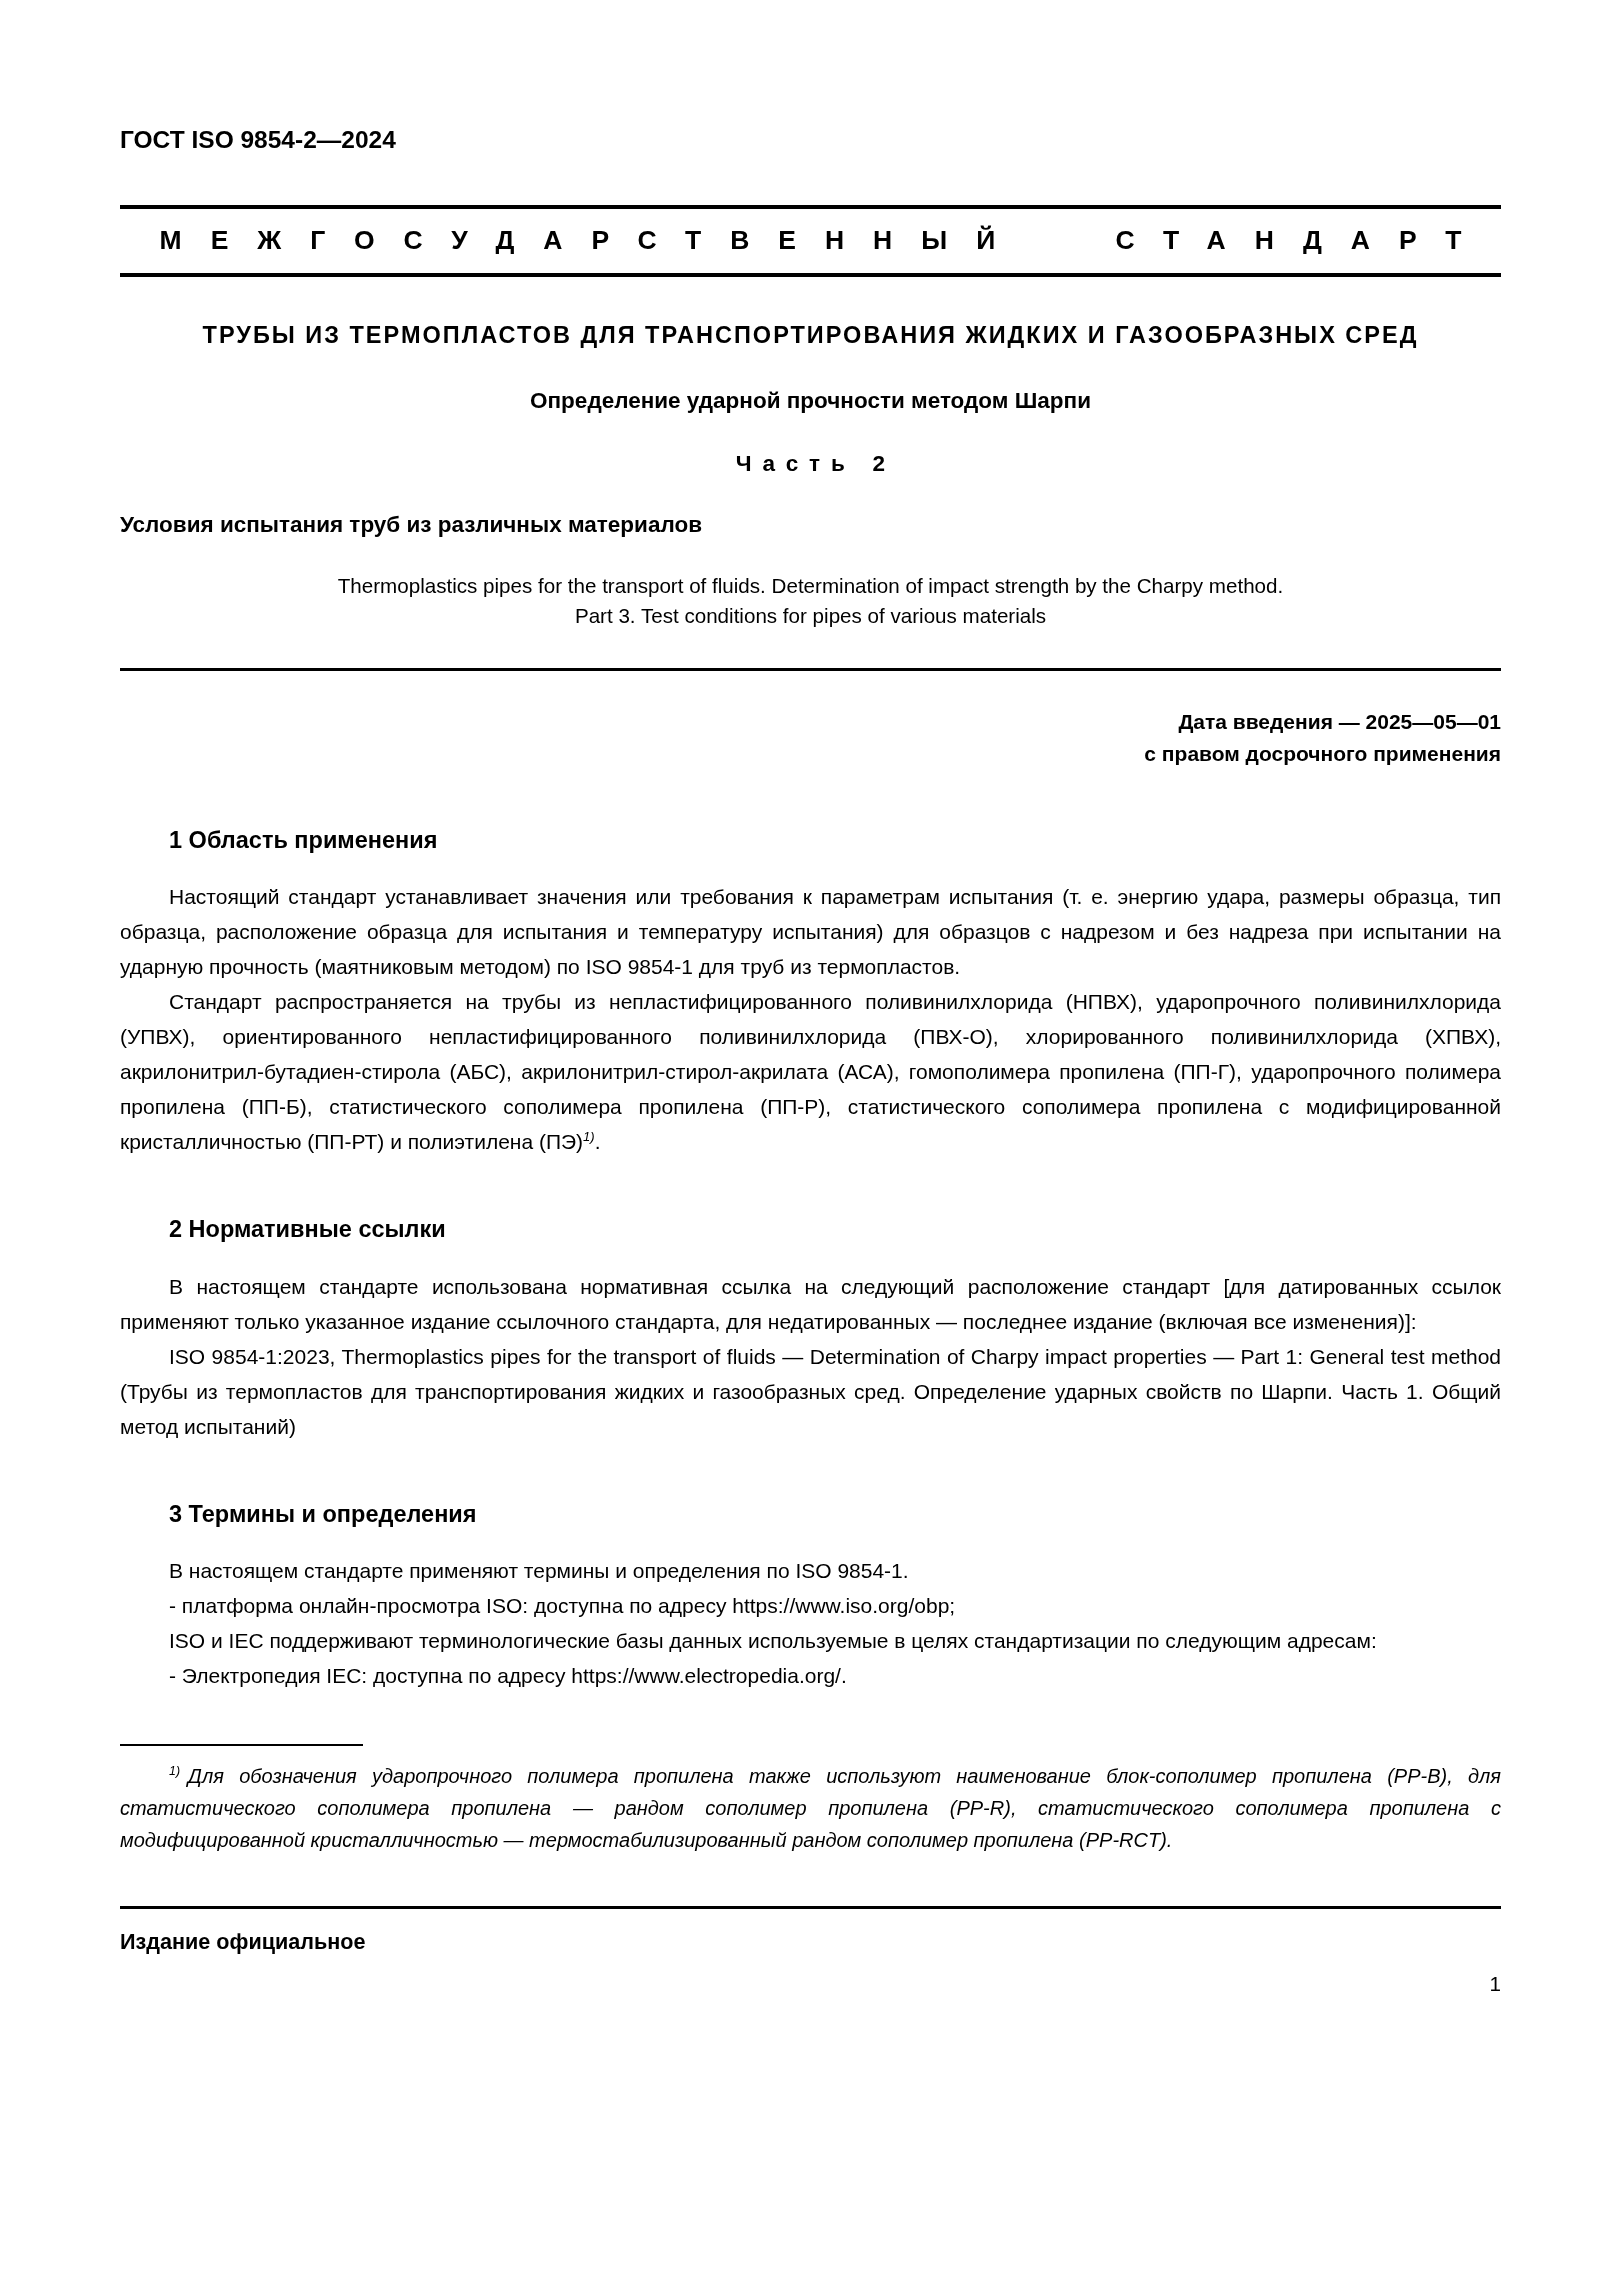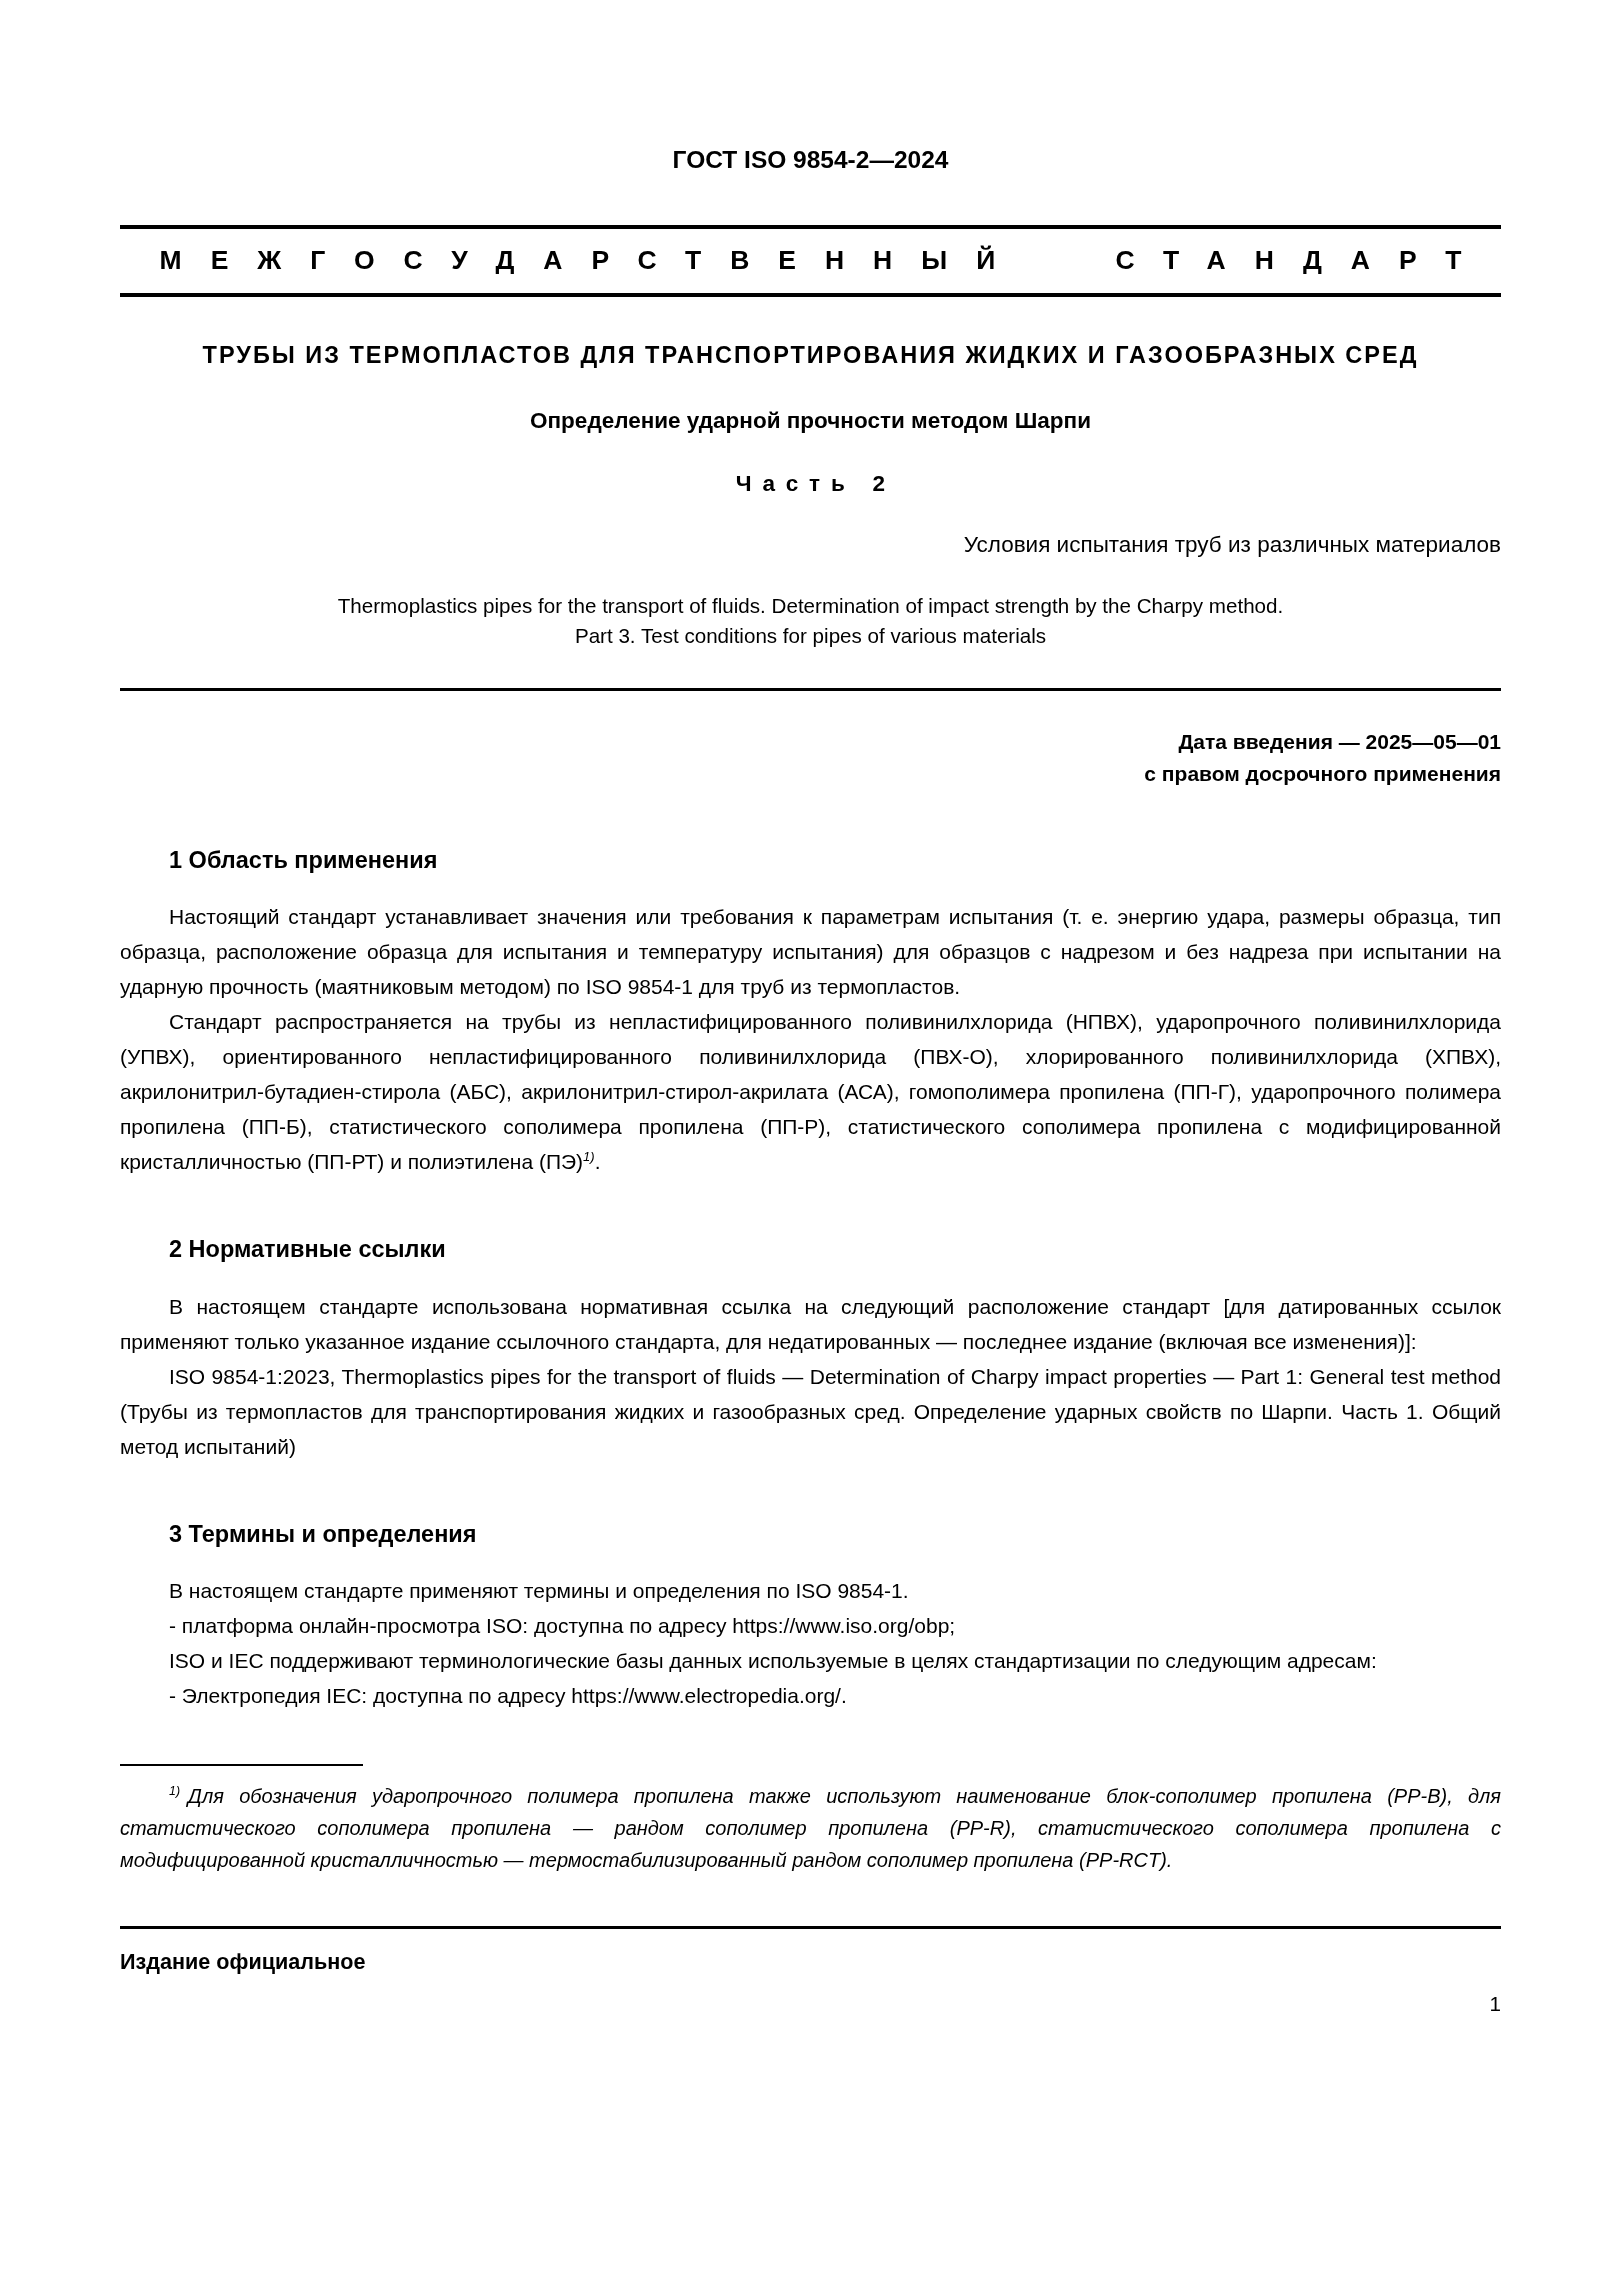--- a/index.html
+++ b/index.html
@@ -8,22 +8,22 @@
     position: relative;
     width: 1621px;
     height: 2293px;
     background: #ffffff;
     color: #000000;
     font-family: "Liberation Sans", sans-serif;
     padding: 98px 120px 0 120px;
     overflow: hidden;
   }
   .doc-code {
-    margin-top: 48px;
-    text-align: center;
+    margin-top: 28px;
+    text-align: left;
     font-weight: 700;
     font-size: 24.5px;
   }
   .band { margin-top: 51px; }
   .rule-thick { height: 3.9px; background: #000; }
   .rule-thin { height: 2.9px; background: #000; }
   .standard-kind {
     text-align: center;
     font-weight: 700;
     font-size: 26.5px;
@@ -49,22 +49,22 @@
   .part-label {
     margin-top: 37px;
     text-align: center;
     font-weight: 700;
     font-size: 22.5px;
     letter-spacing: 10.8px;
     text-indent: 10.8px;
   }
   .part-title {
     margin-top: 35px;
-    text-align: right;
-    font-weight: 400;
+    text-align: left;
+    font-weight: 700;
     font-size: 22.5px;
   }
   .title-en {
     margin-top: 33px;
     text-align: center;
     font-size: 20.6px;
     line-height: 30px;
   }
   .intro-divider { margin-top: 37px; }
   .date-block {

